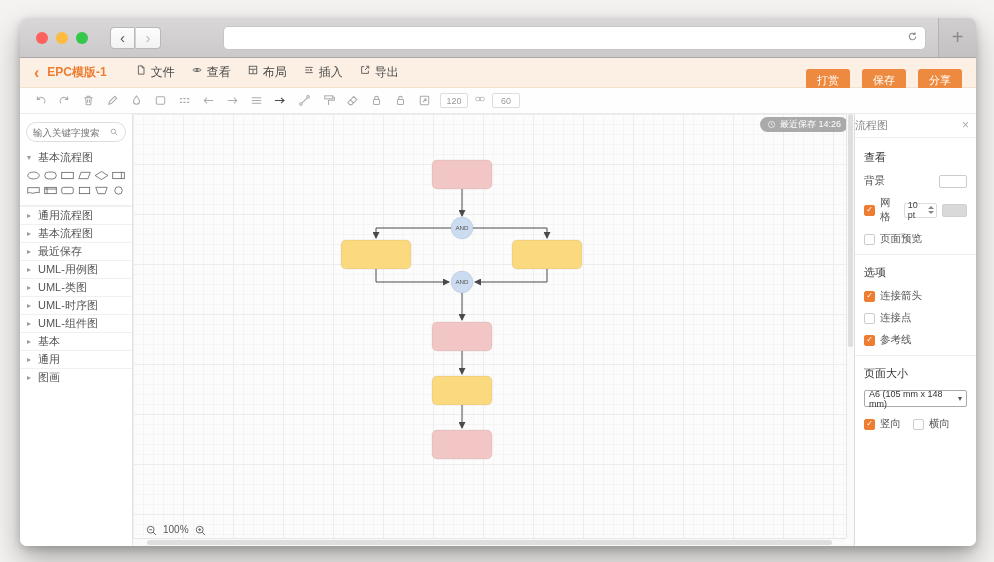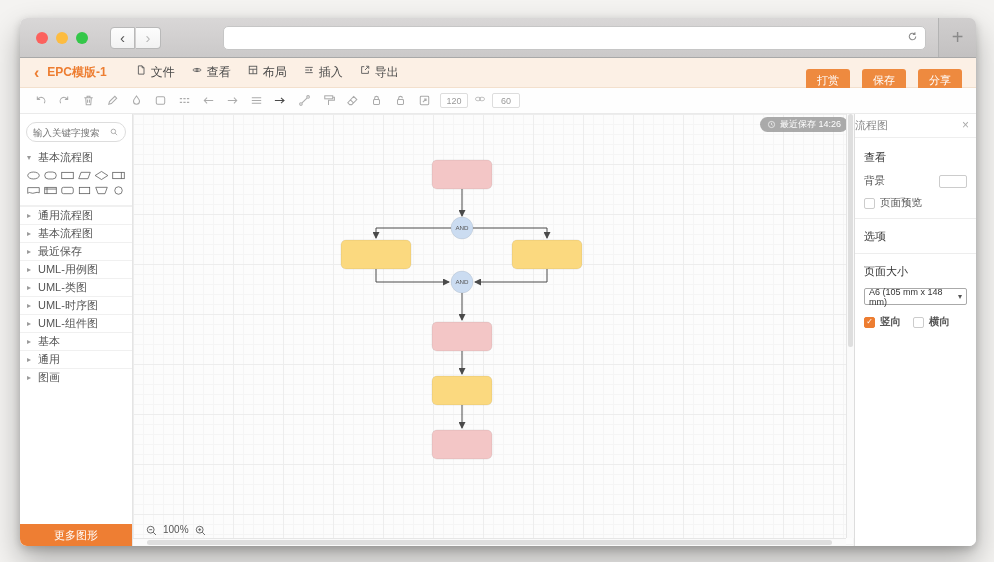--- a/index.html
+++ b/index.html
@@ -170,21 +170,21 @@
   .steparrows i{ display:block; width:0; height:0; border-left:3px solid transparent; border-right:3px solid transparent; }
   .steparrows i.up{ border-bottom:3px solid #888; margin-bottom:1.5px; }
   .steparrows i.dn{ border-top:3px solid #888; }
   .pdivider{ border-top:1px solid #ededed; margin:2px -9px 10px; }
   .selectbox{
     height:17px; border:1px solid #aaa; border-radius:2px; background:#fff;
     display:flex; align-items:center; font-size:9px; color:#333; padding:0 4px;
     margin-bottom:10px; justify-content:space-between;
   }
   .selectbox .caret{ font-size:8px; color:#555; }
-  .orient{ display:flex; gap:12px; align-items:center;font-weight:bold; }
+  .orient{ display:flex; gap:12px; align-items:center; }
   .orient .opt{ display:flex; gap:5px; align-items:center; }
 </style>
 </head>
 <body>
 
 <div class="window">
 
   <div class="chrome">
     <div class="lights">
       <span class="light red"></span>
@@ -470,21 +470,20 @@
           <div class="cat">
             <span class="caret">▸</span>
             <span>通用</span>
           </div>
           <div class="cat">
             <span class="caret">▸</span>
             <span>图画</span>
           </div>
         </div>
       <div class="sb-fill"></div>
-      <button class="morebtn">更多图形</button>
     </div>
 
     <div class="canvas">
       <svg class="fc-svg" id="fcsvg" width="720" height="424" viewBox="0 0 720 424">
           <defs>
             <marker id="arr" markerWidth="7" markerHeight="7" refX="6" refY="3.5" orient="auto" markerUnits="userSpaceOnUse">
               <path d="M0 0 L7 3.5 L0 7 z" fill="#4a4a4a"></path>
             </marker>
           </defs>
           <polyline class="edge" marker-end="url(#arr)" points="329,75 329,102"></polyline>
@@ -537,25 +536,51 @@
         <span>流程图</span>
         <span class="close">×</span>
       </div>
       <div class="pbody">
         <div class="seclabel">查看</div>
         <div class="prow">
           <span>背景</span>
           <span class="swatch"></span>
         </div>
         <div class="prow">
+          <span class="cb on" id="cb-grid"></span>
+          <span>网格</span>
+          <span class="stepper">
+            <span>10 pt</span>
+            <span class="steparrows">
+                <i class="up"></i>
+                <i class="dn"></i>
+              </span>
+          </span>
+          <span class="swatch gray"></span>
+        </div>
+        <div class="prow">
           <span class="cb" id="cb-preview"></span>
           <span>页面预览</span>
         </div>
         <div class="pdivider"></div>
         <div class="seclabel">选项</div>
+        <div id="optrows">
+            <div class="prow">
+              <span class="cb on"></span>
+              <span>连接箭头</span>
+            </div>
+            <div class="prow">
+              <span class="cb"></span>
+              <span>连接点</span>
+            </div>
+            <div class="prow">
+              <span class="cb on"></span>
+              <span>参考线</span>
+            </div>
+          </div>
         <div class="pdivider"></div>
         <div class="seclabel">页面大小</div>
         <div class="selectbox">
           <span>A6 (105 mm x 148 mm)</span>
           <span class="caret">▾</span>
         </div>
         <div class="orient" id="orientrow">
             <span class="opt">
               <span class="cb on"></span>
               <span>竖向</span>

